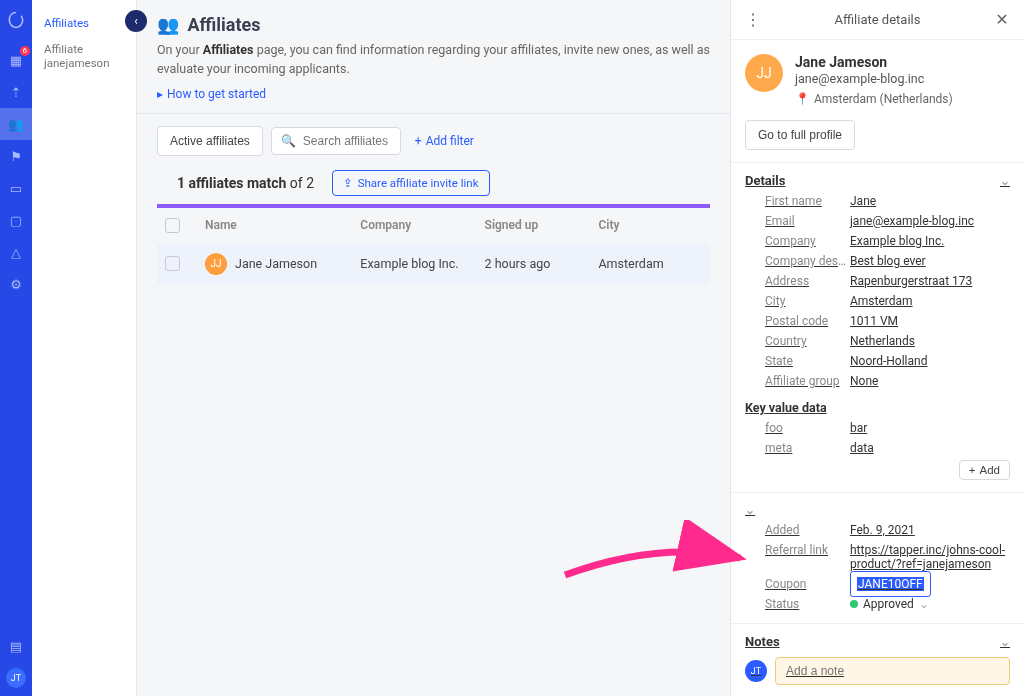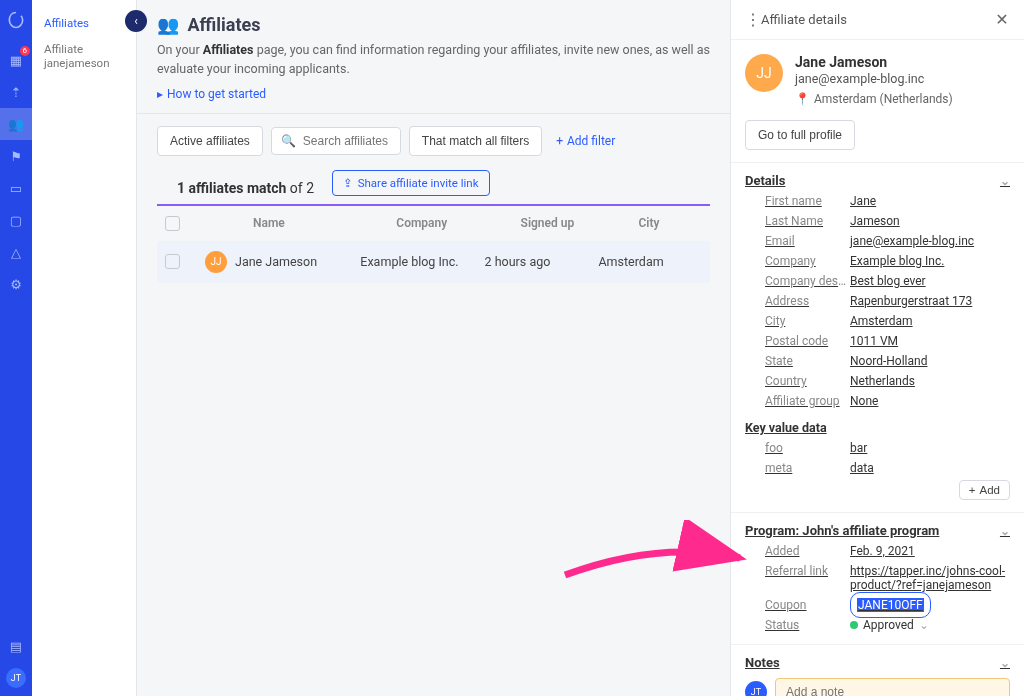--- a/index.html
+++ b/index.html
@@ -161,22 +161,22 @@
   color: #2b5cff;
   font-size: 12px;
   cursor: pointer;
   padding: 7px 6px;
   display: inline-flex; align-items: center; gap: 4px;
 }
 
 .results-bar {
   padding: 14px 20px 8px;
   display: flex;
-  align-items: flex-end;
-  border-bottom: 2px solid #8b5cf6;
+  align-items: center;
+  border-bottom: 4px solid #8b5cf6;
   margin: 0 20px;
 }
 .results-count { font-size: 14px; color: #333; }
 .results-count b { font-weight: 700; }
 .share-link {
   margin-left: 18px;
   border: 1px solid #2b5cff;
   color: #2b5cff;
   border-radius: 4px;
   padding: 5px 10px;
@@ -191,21 +191,20 @@
 .thead, .trow {
   display: grid;
   grid-template-columns: 40px 1.5fr 1.2fr 1.1fr 1fr;
   align-items: center;
   padding: 10px 8px;
 }
 .thead {
   color: #888;
   font-size: 12px;
   font-weight: 600;
-  gap: 48px;
 }
 .trow {
   background: #eef2fb;
   border-radius: 3px;
   color: #444;
   font-size: 12.5px;
 }
 .checkbox {
   width: 15px; height: 15px;
   border: 1.5px solid #c6c9d2;
@@ -235,21 +234,21 @@
   overflow-y: auto;
 }
 .panel-head {
   display: flex;
   align-items: center;
   padding: 10px 14px;
   border-bottom: 1px solid #eef0f3;
 }
 .panel-head-title {
   flex: 1;
-  text-align: left;
+  text-align: center;
   font-size: 13px;
   color: #555;
 }
 .panel-close, .panel-menu {
   color: #666;
   cursor: pointer;
   font-size: 16px;
   width: 16px;
   text-align: center;
 }
@@ -315,21 +314,21 @@
   font-size: 11.5px;
   color: #444;
   cursor: pointer;
   display: inline-flex; align-items: center; gap: 4px;
   margin-top: 5px;
   float: right;
   background: #fff;
 }
 .coupon-input {
   border: 1.5px solid #2b5cff;
-  border-radius: 10px;
+  border-radius: 3px;
   padding: 5px 6px;
   font-size: 12px;
   width: 100%;
 }
 .coupon-input .sel {
   background: #2b5cff;
   color: #fff;
   padding: 0 1px;
 }
 .status-approved {
@@ -435,21 +434,20 @@
         <span>How to get started</span>
       </a>
     </header>
 
     <div class="filters-row">
       <button class="btn">Active affiliates</button>
       <div class="search-box">
         <span style="color:#bbb;">🔍</span>
         <input placeholder="Search affiliates" style="">
       </div>
-      <button class="btn">That match all filters</button>
       <a class="add-filter">
         <span>+</span>
         <span>Add filter</span>
       </a>
     </div>
 
     <div class="results-bar">
       <div class="results-count">
         <b>1 affiliates match</b><span> of 2</span>
       </div>
@@ -508,24 +506,20 @@
   <div class="section clearfix">
     <div class="section-title">
       <span>Details</span>
       <span class="chevron">⌄</span>
     </div>
     <div class="field-row">
         <span class="field-label">First name</span>
         <span class="field-value">Jane</span>
       </div>
     <div class="field-row">
-        <span class="field-label">Last Name</span>
-        <span class="field-value">Jameson</span>
-      </div>
-    <div class="field-row">
         <span class="field-label">Email</span>
         <span class="field-value">jane@example-blog.inc</span>
       </div>
     <div class="field-row">
         <span class="field-label">Company</span>
         <span class="field-value">Example blog Inc.</span>
       </div>
     <div class="field-row">
         <span class="field-label">Company descri...</span>
         <span class="field-value">Best blog ever</span>
@@ -536,26 +530,26 @@
       </div>
     <div class="field-row">
         <span class="field-label">City</span>
         <span class="field-value">Amsterdam</span>
       </div>
     <div class="field-row">
         <span class="field-label">Postal code</span>
         <span class="field-value">1011 VM</span>
       </div>
     <div class="field-row">
+        <span class="field-label">Country</span>
+        <span class="field-value">Netherlands</span>
+      </div>
+    <div class="field-row">
         <span class="field-label">State</span>
         <span class="field-value">Noord-Holland</span>
-      </div>
-    <div class="field-row">
-        <span class="field-label">Country</span>
-        <span class="field-value">Netherlands</span>
       </div>
     <div class="field-row">
         <span class="field-label">Affiliate group</span>
         <span class="field-value">None</span>
       </div>
 
     <div class="subheader">Key value data</div>
     <div class="field-row">
         <span class="field-label">foo</span>
         <span class="field-value">bar</span>
@@ -565,21 +559,20 @@
         <span class="field-value">data</span>
       </div>
     <button class="add-pill">
       <span>+</span>
       <span>Add</span>
     </button>
   </div>
 
   <div class="section">
     <div class="section-title">
-      <span>Program: John's affiliate program</span>
       <span class="chevron">⌄</span>
     </div>
     <div class="field-row">
         <span class="field-label">Added</span>
         <span class="field-value">Feb. 9, 2021</span>
       </div>
     <div class="field-row">
         <span class="field-label">Referral link</span>
         <span class="field-value">https://tapper.inc/johns-cool-product/?ref=janejameson</span>
       </div>

